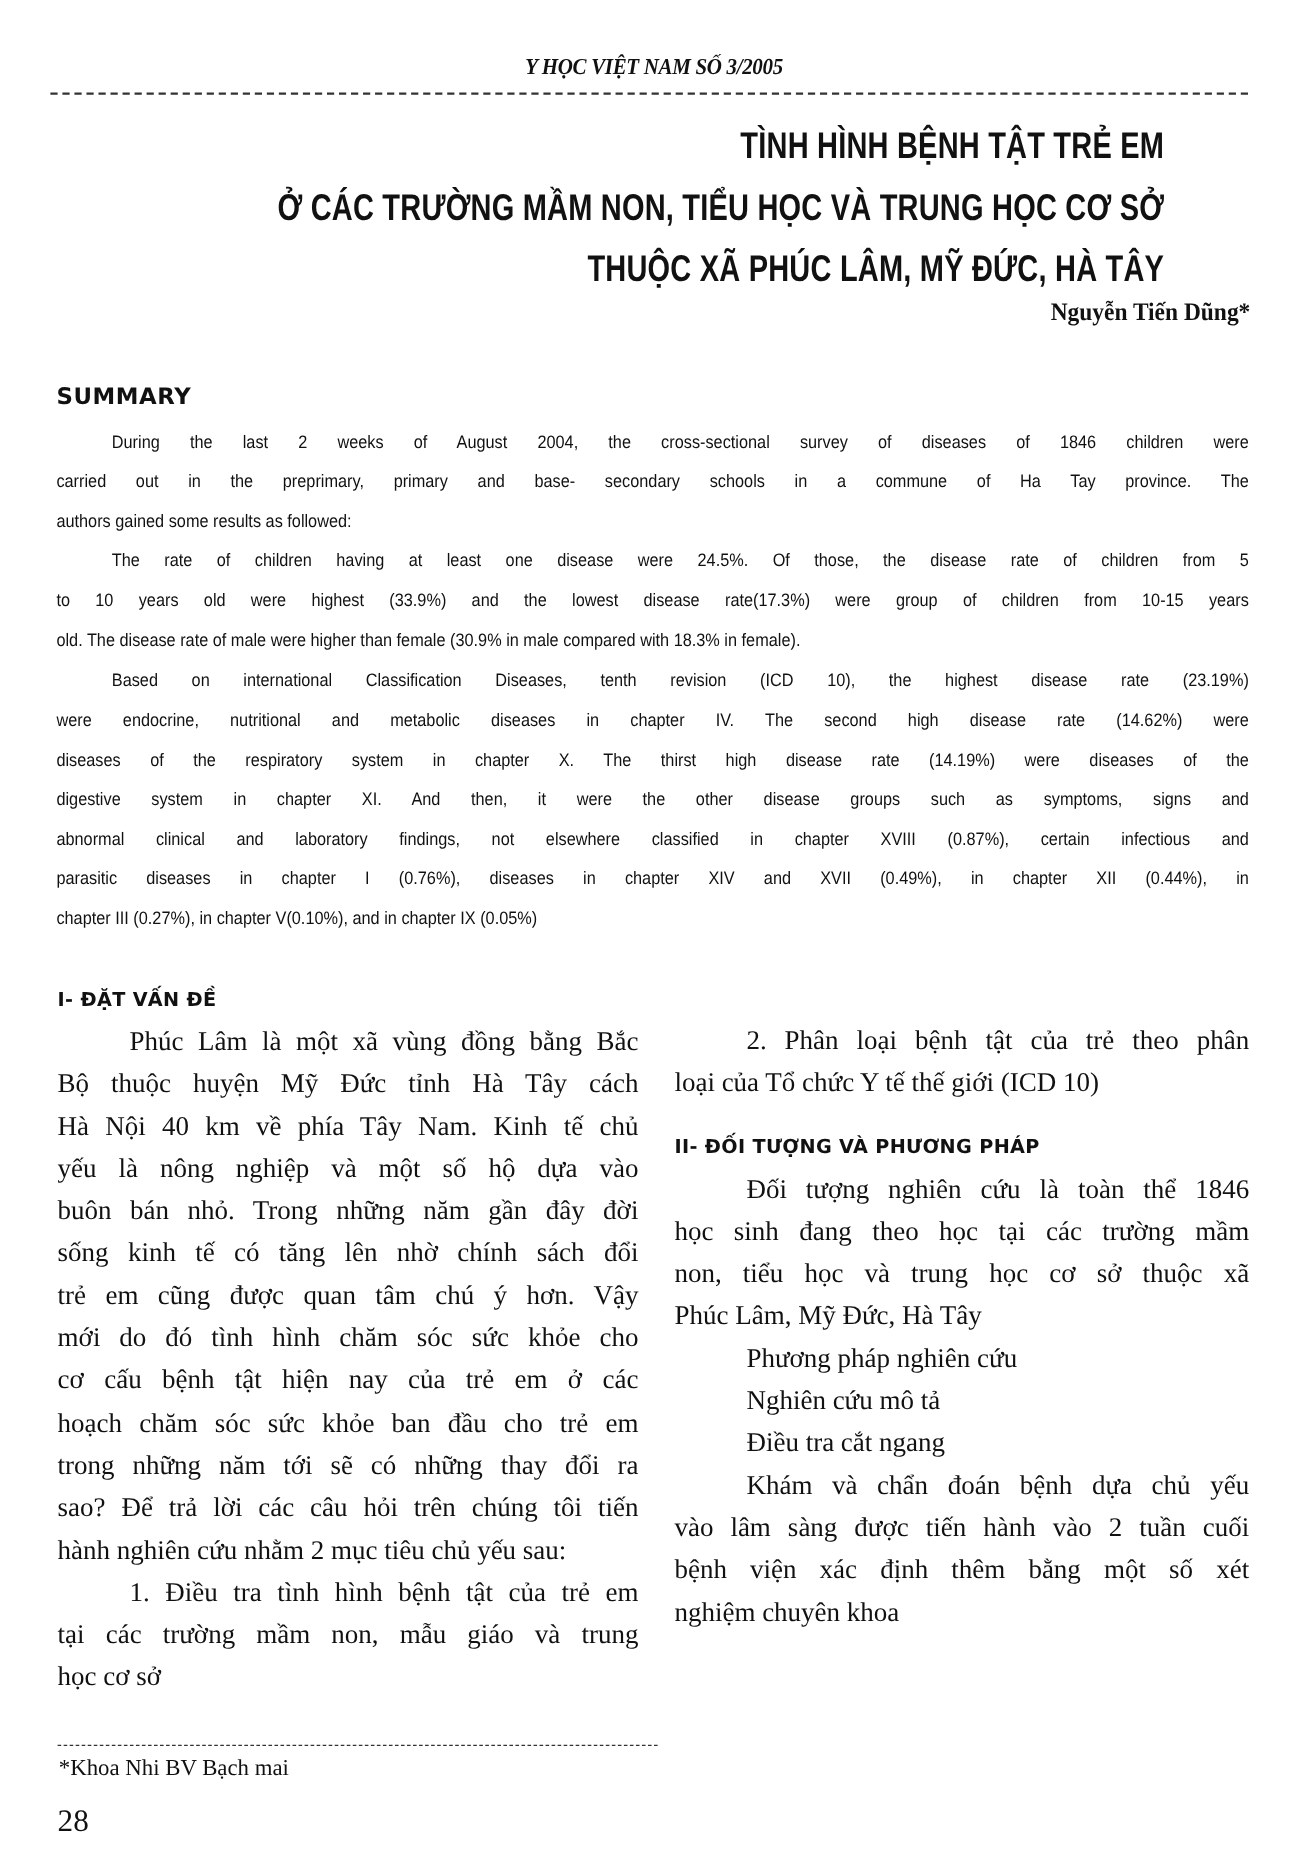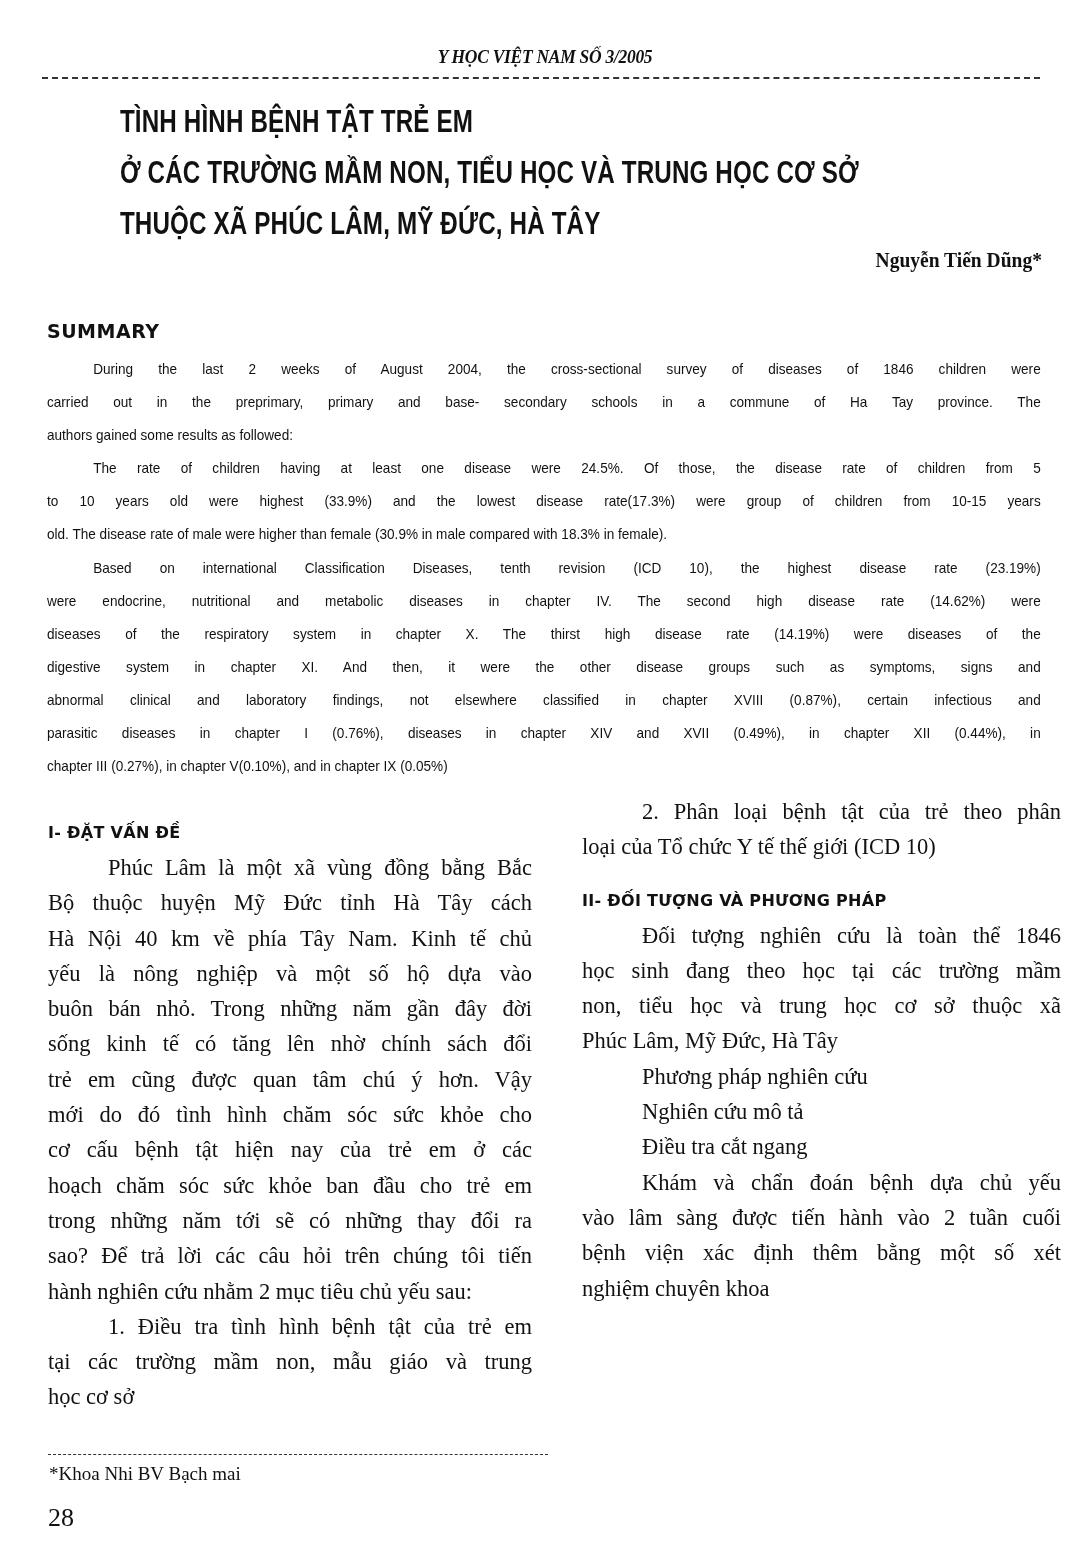--- a/index.html
+++ b/index.html
@@ -3,42 +3,42 @@
   <meta charset="utf-8">
   <style>
     html, body { margin: 0; padding: 0; background: #ffffff; }
     body { width: 1090px; height: 1563px; position: relative; overflow: hidden; color: #111111; }
     .running-head {
       position: absolute; left: 0; width: 1090px; top: 46px; text-align: center;
       font-family: "Liberation Serif", serif; font-style: italic; font-weight: bold;
       font-size: 19px; letter-spacing: -0.3px; transform: scaleX(0.92);
     }
     .top-rule { position: absolute; left: 42px; width: 998px; top: 77px; border-top: 2px dashed #333; height: 0; }
-    .title-block { position: absolute; left: 0; width: 1090px; top: 96px; text-align: left; }
+    .title-block { position: absolute; left: 0; width: 1090px; top: 96px; text-align: right; }
     .title-line {
       font-family: "Liberation Sans", sans-serif; font-weight: bold; font-size: 31px;
       line-height: 51px; transform: scaleX(0.78); transform-origin: center; white-space: nowrap; letter-spacing: 0.2px;
     }
     .author {
       position: absolute; right: 48px; top: 248px; font-family: "Liberation Serif", serif; font-weight: bold;
       font-size: 21px; transform: scaleX(0.93); transform-origin: right;
     }
     .summary-head {
       position: absolute; left: 47px; top: 320px; font-family: "DejaVu Sans", sans-serif; font-weight: bold;
       font-size: 19px; letter-spacing: 0.5px;
     }
     .summary {
       position: absolute; left: 47px; width: 994px; top: 352px;
       font-family: "Liberation Sans", sans-serif; font-size: 15px; line-height: 33.1px;
       text-align: justify;
     }
     .sum-line { display: block; white-space: nowrap; text-align-last: justify; }
     .col { position: absolute; font-family: "Liberation Serif", serif; font-size: 22.5px; line-height: 35.3px; text-align: justify; }
     .col-left { left: 48px; width: 484px; top: 815px; }
-    .col-right { left: 562px; width: 479px; top: 794px; margin-left: 20px; }
+    .col-right { left: 562px; width: 479px; top: 849px; }
     .line { display: block; white-space: nowrap; text-align: justify; text-align-last: justify; }
     .line.last { text-align-last: left; }
     .ind { padding-left: 60px; }
     .sec-head {
       font-family: "DejaVu Sans", sans-serif; font-weight: bold; font-size: 16px; line-height: 35px;
       display: block; white-space: nowrap; letter-spacing: 0.3px;
     }
     .gap { display: block; height: 18px; }
     .foot-rule { position: absolute; left: 48px; width: 500px; top: 1454px; border-top: 1.5px dashed #333; height: 0; }
     .footnote { position: absolute; left: 49px; top: 1463px; font-family: "Liberation Serif", serif; font-size: 19px; }

